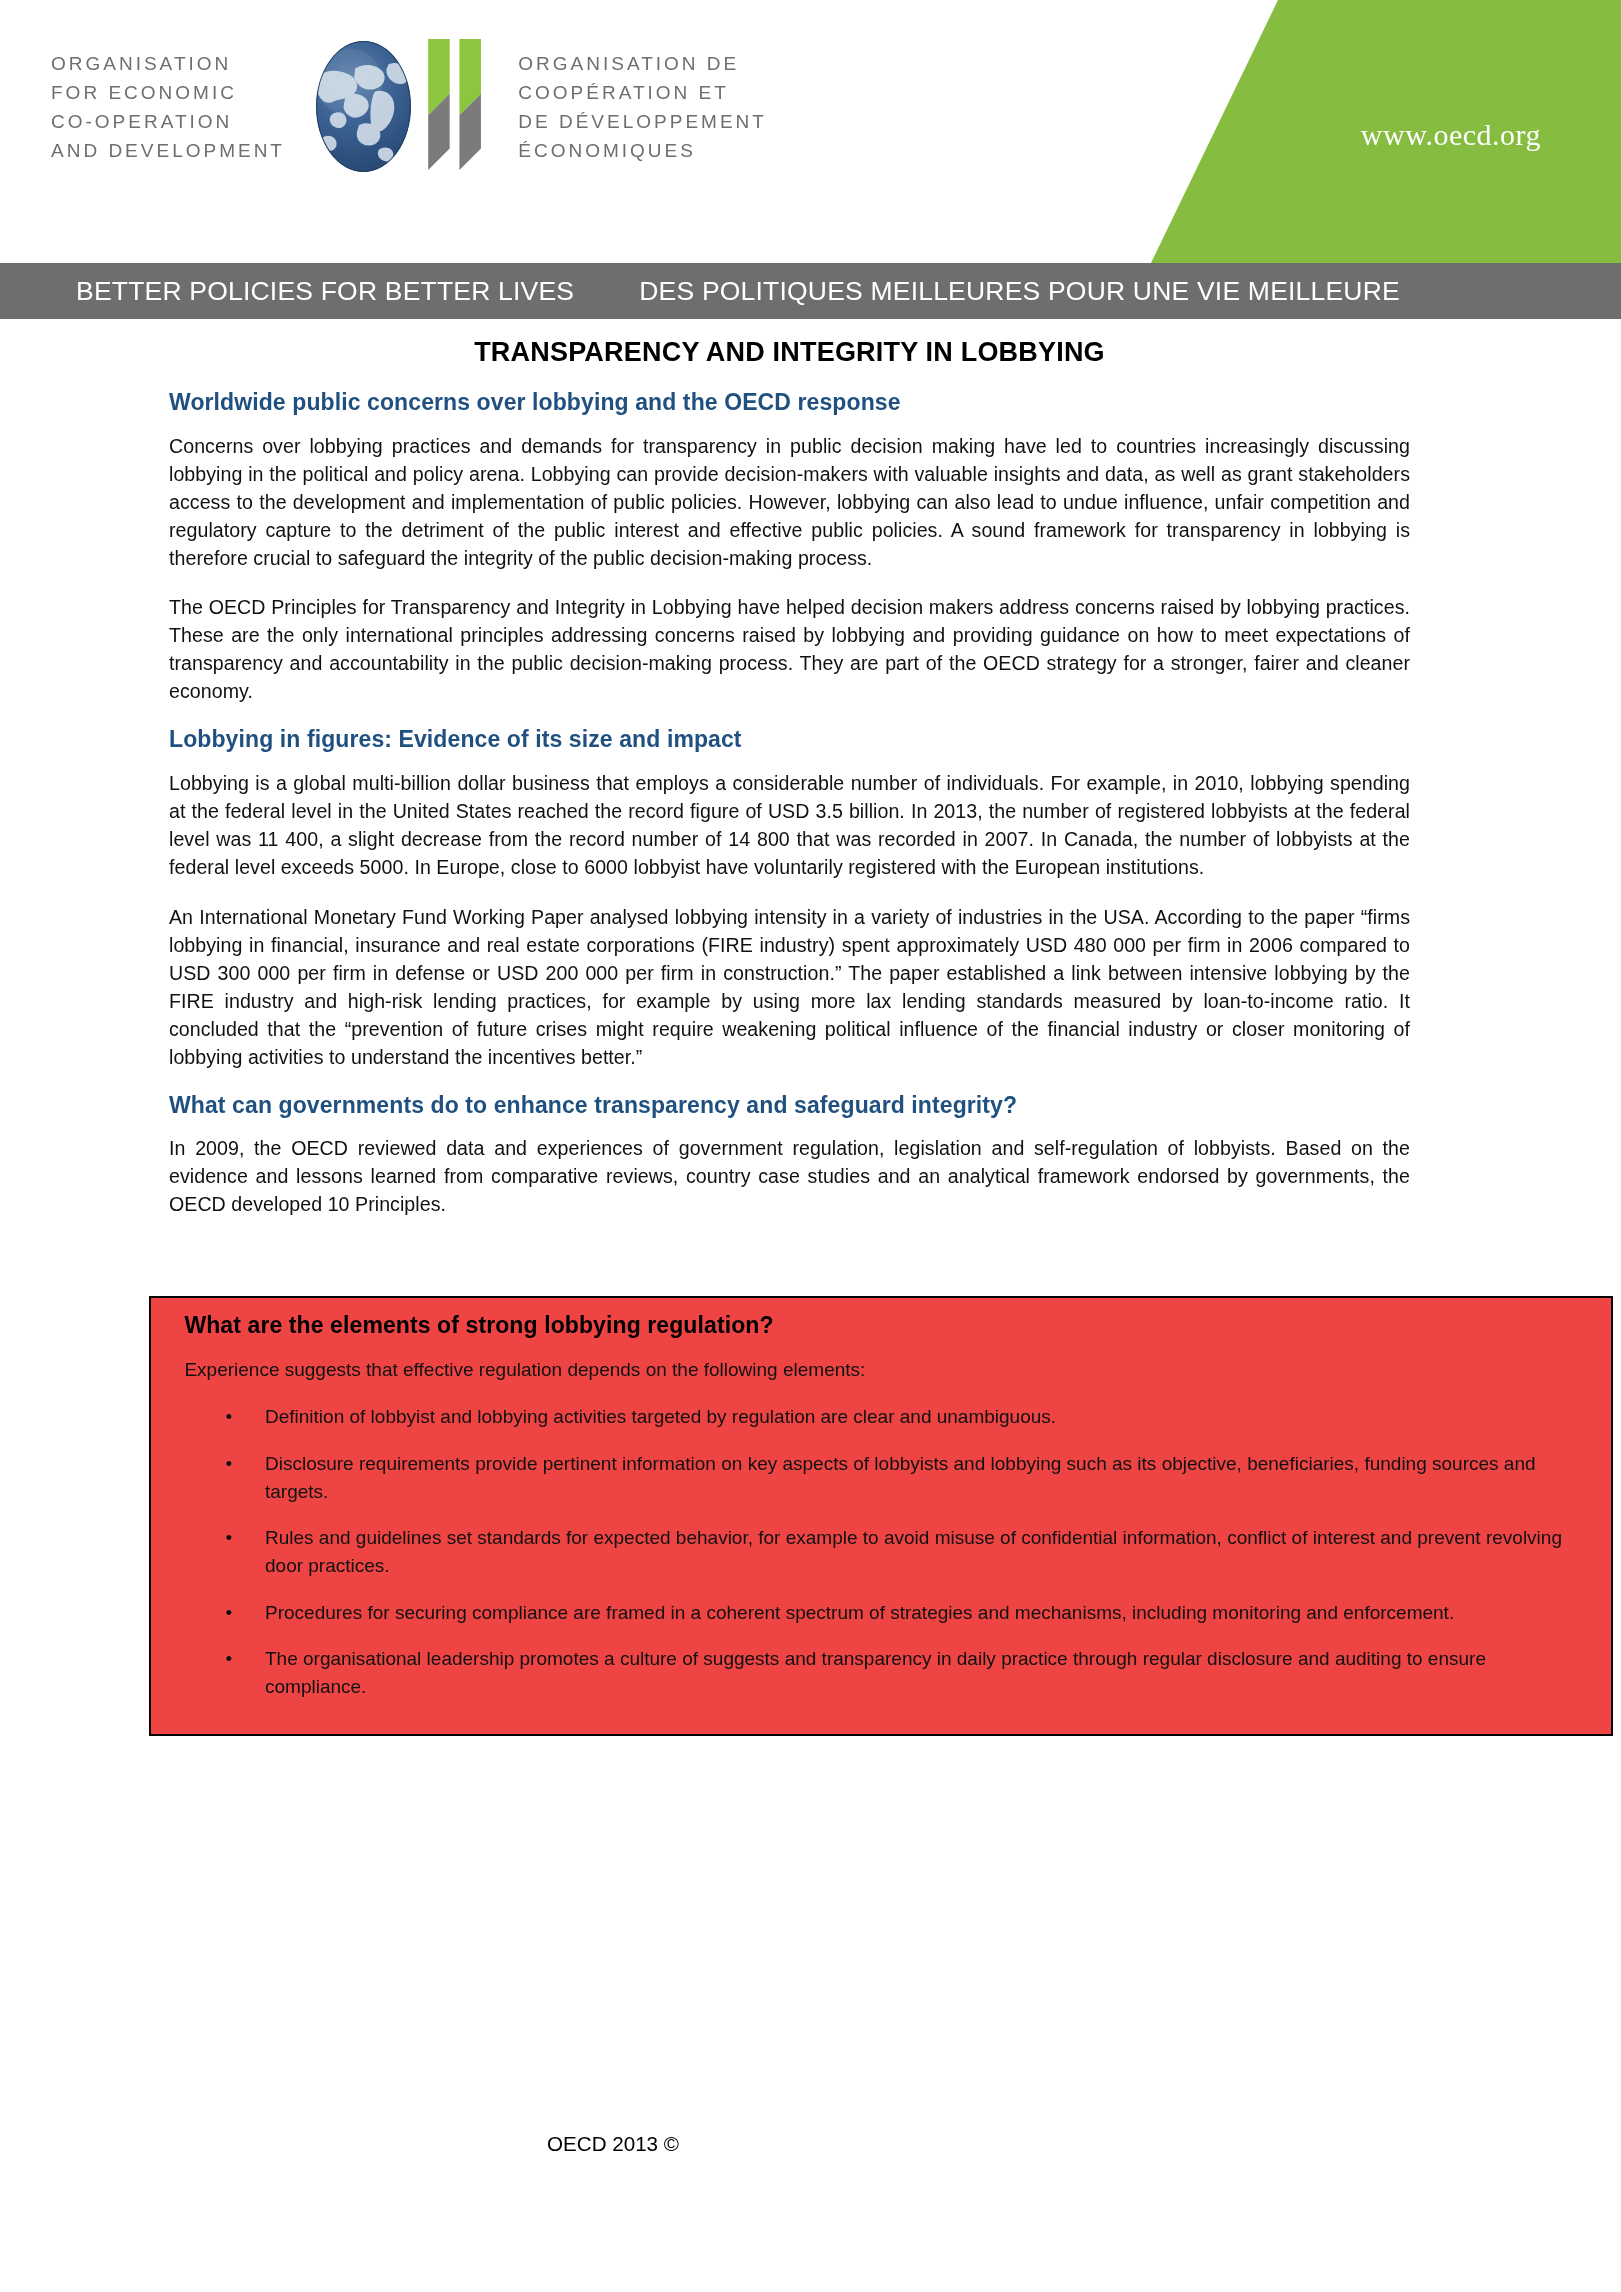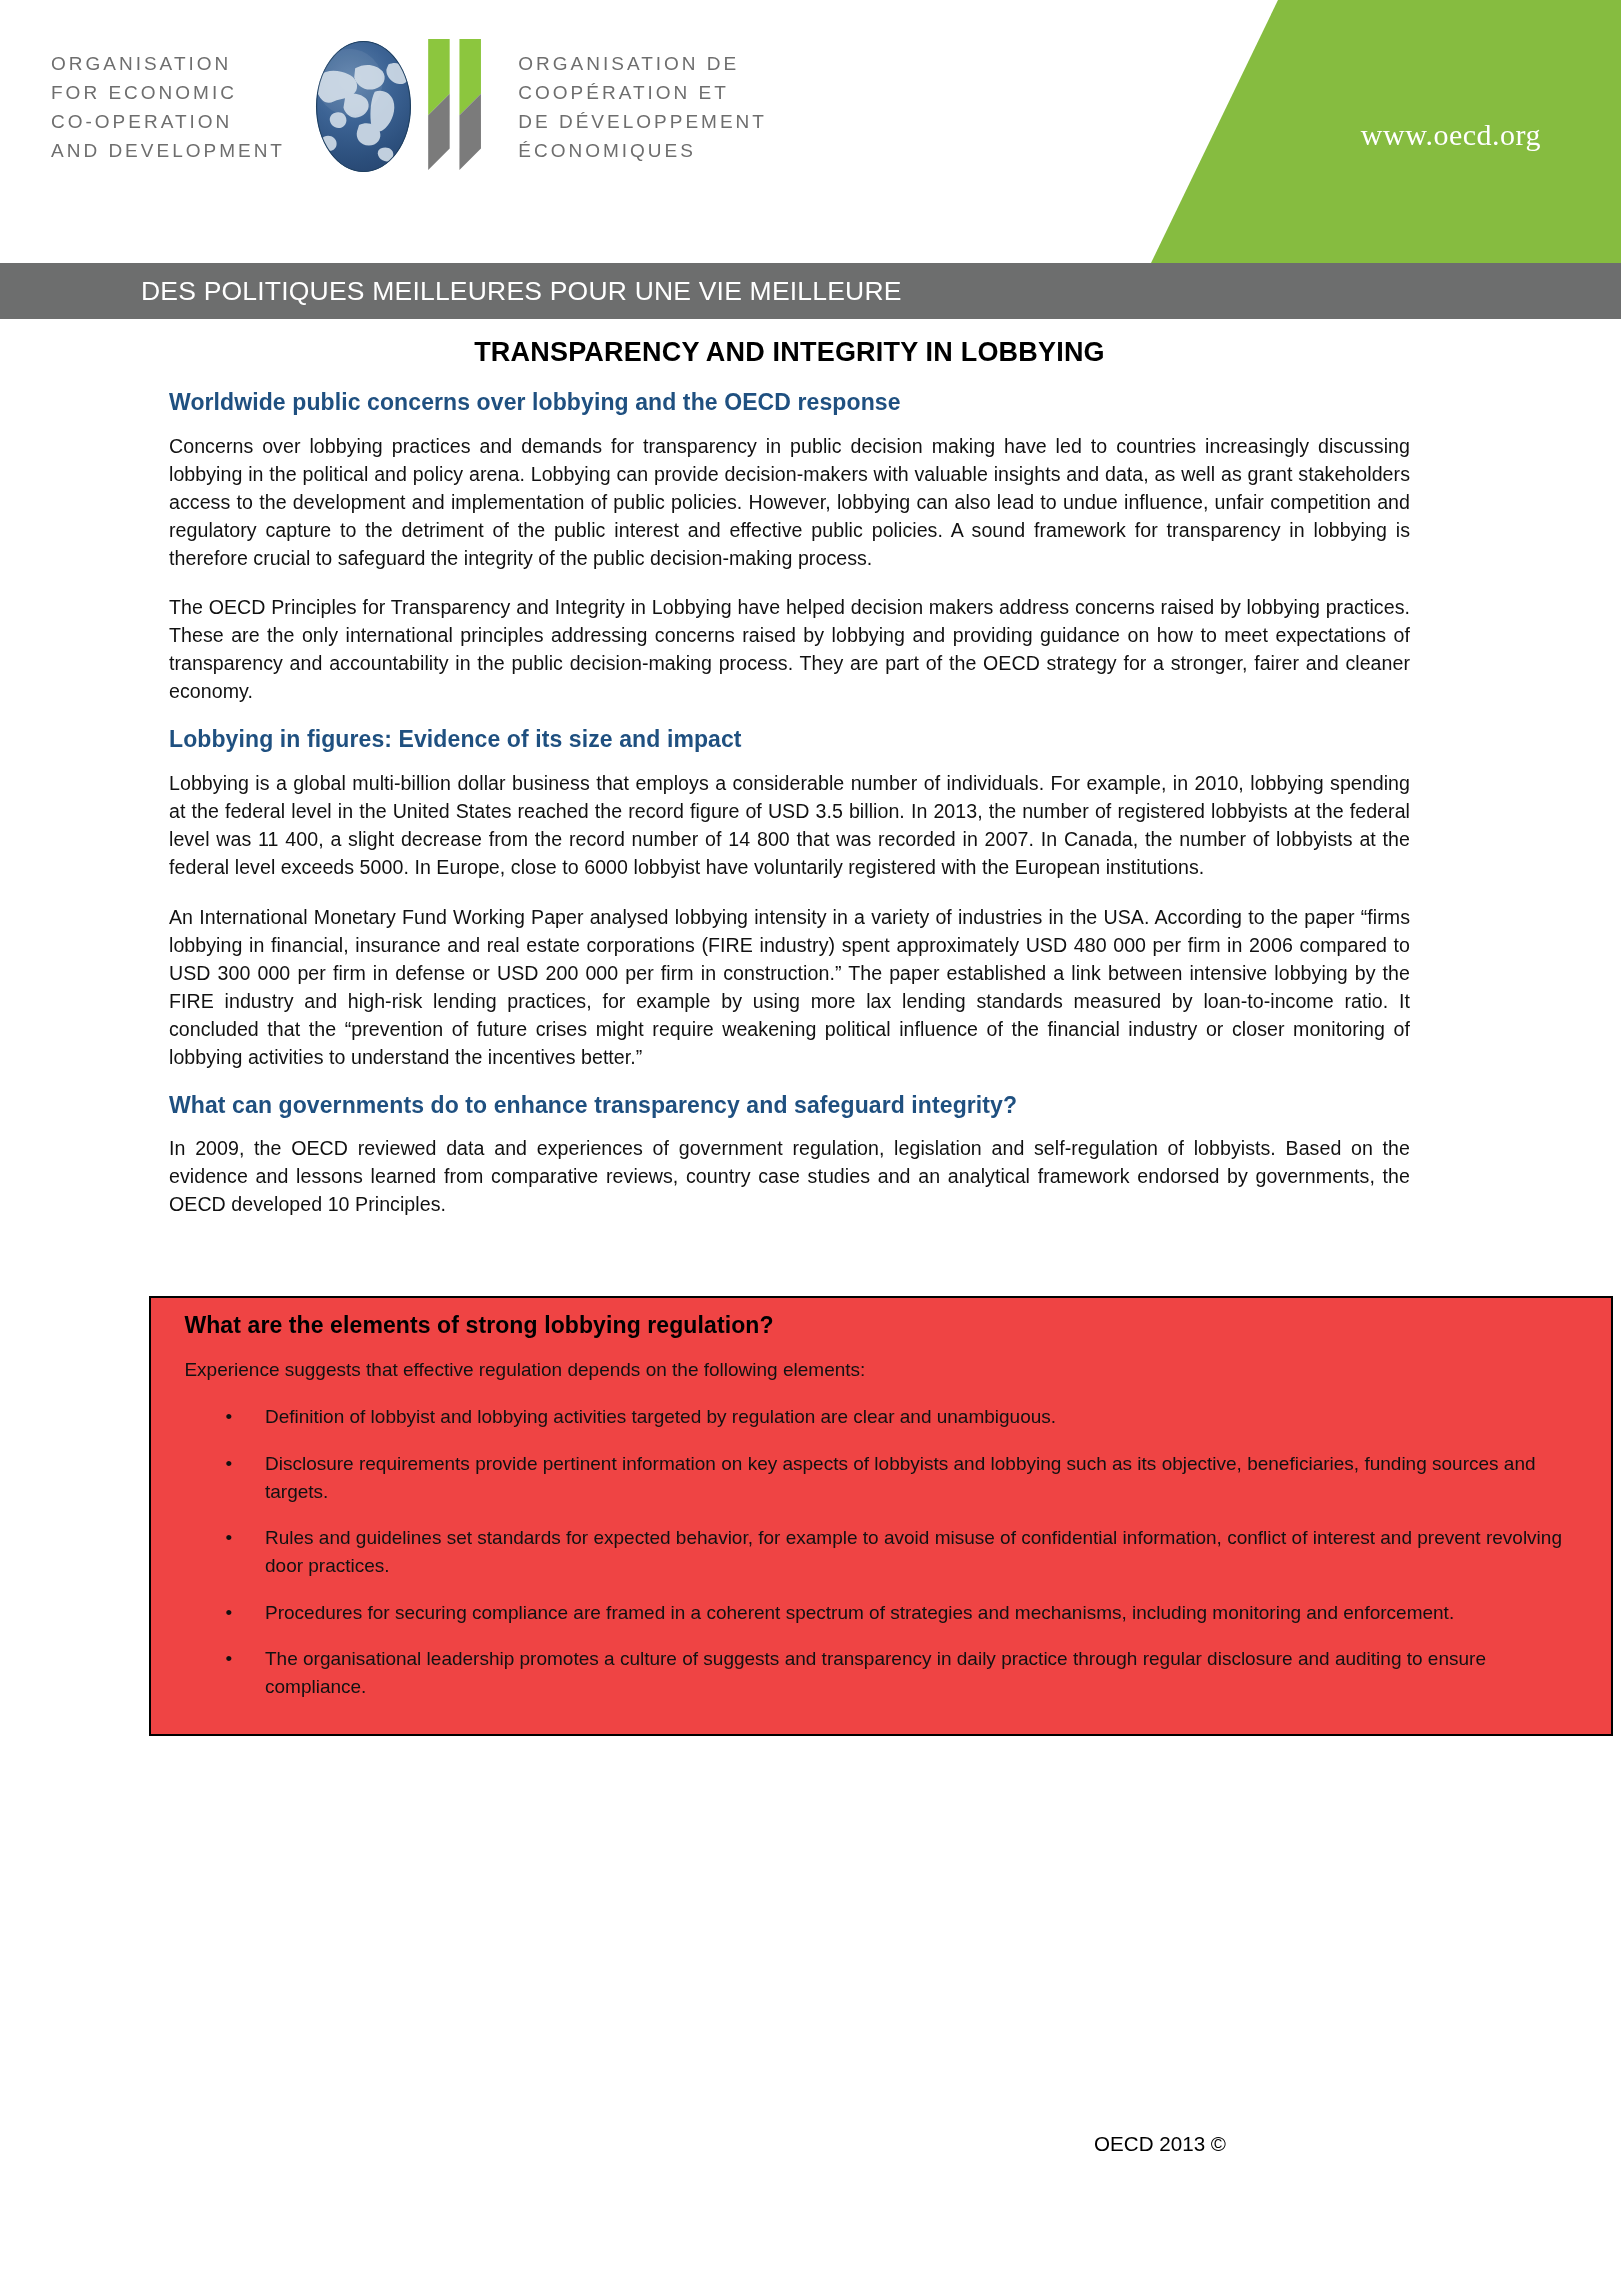--- a/index.html
+++ b/index.html
@@ -172,21 +172,21 @@
     font-size: 19px;
     line-height: 28px;
   }
 
   
   .footer {
     position: absolute;
     left: 0;
     top: 2132px;
     width: 1334px;
-    text-align: right;
+    text-align: center;
     padding-right: 108px;
     box-sizing: border-box;
     font-size: 20.6px;
     color: #000;
   }
 </style>
 </head>
 <body>
 
 <div class="header">
@@ -237,20 +237,21 @@
     <div class="logo-text-fr">
       <div>ORGANISATION DE</div>
       <div>COOPÉRATION ET</div>
       <div>DE DÉVELOPPEMENT</div>
       <div>ÉCONOMIQUES</div>
     </div>
   </div>
 </div>
 
 <div class="tagline-bar">
+  <div class="tagline-en">BETTER POLICIES FOR BETTER LIVES</div>
   <div class="tagline-fr">DES POLITIQUES MEILLEURES POUR UNE VIE MEILLEURE</div>
 </div>
 
 <div class="content">
 
   <h1 class="doc-title">TRANSPARENCY AND INTEGRITY IN LOBBYING</h1>
 
   <div>
     <div class="section-heading">Worldwide public concerns over lobbying and the OECD response</div>
     <p class="body">Concerns over lobbying practices and demands for transparency in public decision making have led to countries increasingly discussing lobbying in the political and policy arena. Lobbying can provide decision-makers with valuable insights and data, as well as grant stakeholders access to the development and implementation of public policies. However, lobbying can also lead to undue influence, unfair competition and regulatory capture to the detriment of the public interest and effective public policies. A sound framework for transparency in lobbying is therefore crucial to safeguard the integrity of the public decision-making process.</p>

